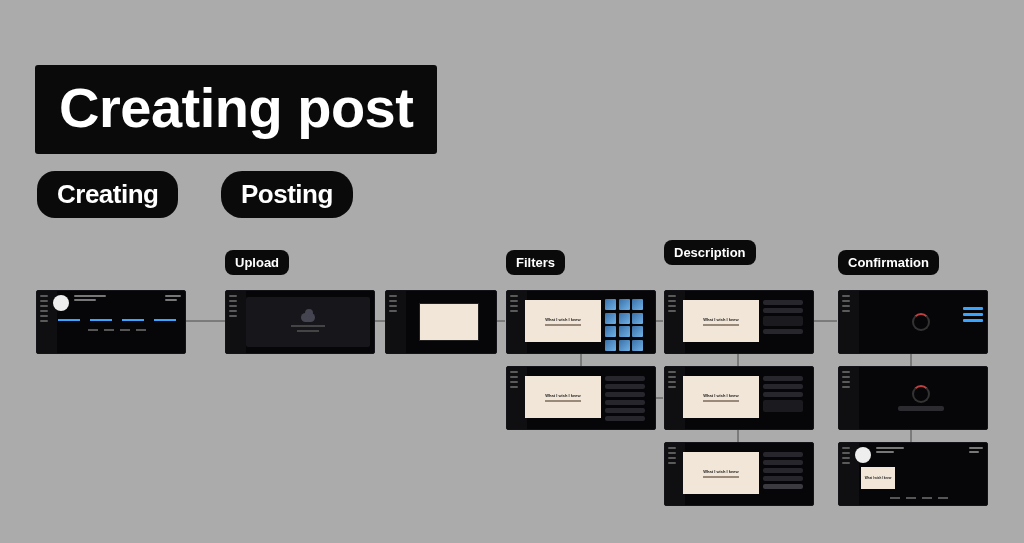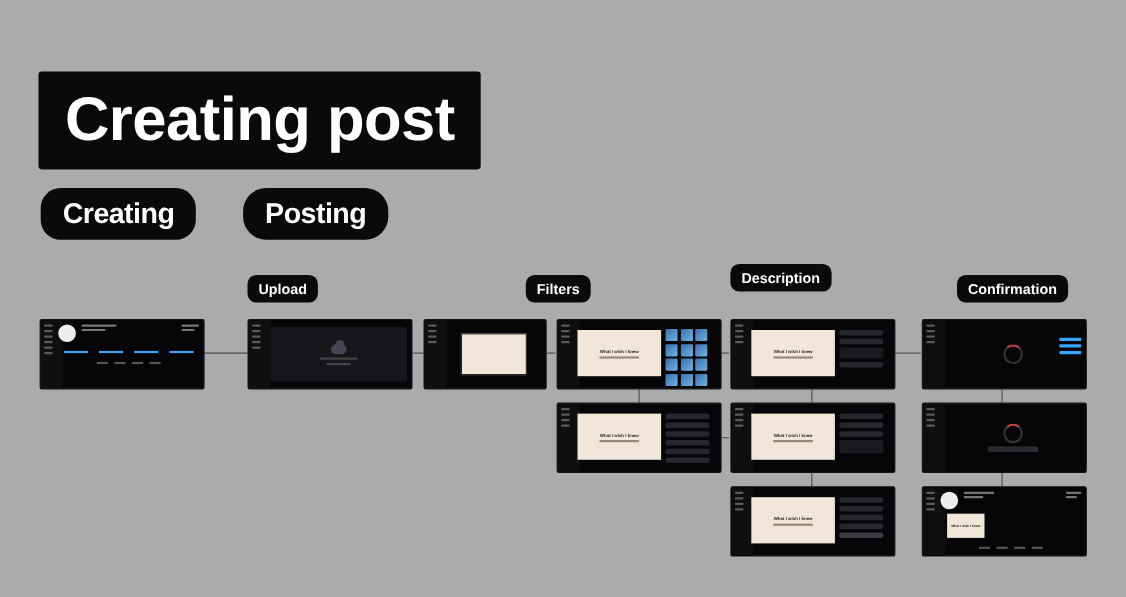--- a/index.html
+++ b/index.html
@@ -167,23 +167,23 @@
   <path class="wire" d="M911 354 V366"></path>
   <path class="wire" d="M911 430 V442"></path>
 </svg>
 
 <div class="pill title">Creating post</div>
 
 <div class="pill section" style="left:37px; top:171px;">Creating</div>
 <div class="pill section" style="left:221px; top:171px;border-radius:21px;">Posting</div>
 
 <div class="sub" style="left:225px; top:250px;">Upload</div>
-<div class="sub" style="left:478px; top:250px;">Filters</div>
+<div class="sub" style="left:506px; top:250px;">Filters</div>
 <div class="sub" style="left:664px; top:240px;">Description</div>
-<div class="sub" style="left:838px; top:250px;margin-left:32px;">Confirmation</div>
+<div class="sub" style="left:838px; top:250px;">Confirmation</div>
 
 <div class="thumb" style="left:36px; top:290px;">
   <div class="side">
       <div class="dot"></div>
       <div class="dot"></div>
       <div class="dot"></div>
       <div class="dot"></div>
       <div class="dot"></div>
       <div class="dot"></div>
     </div>

